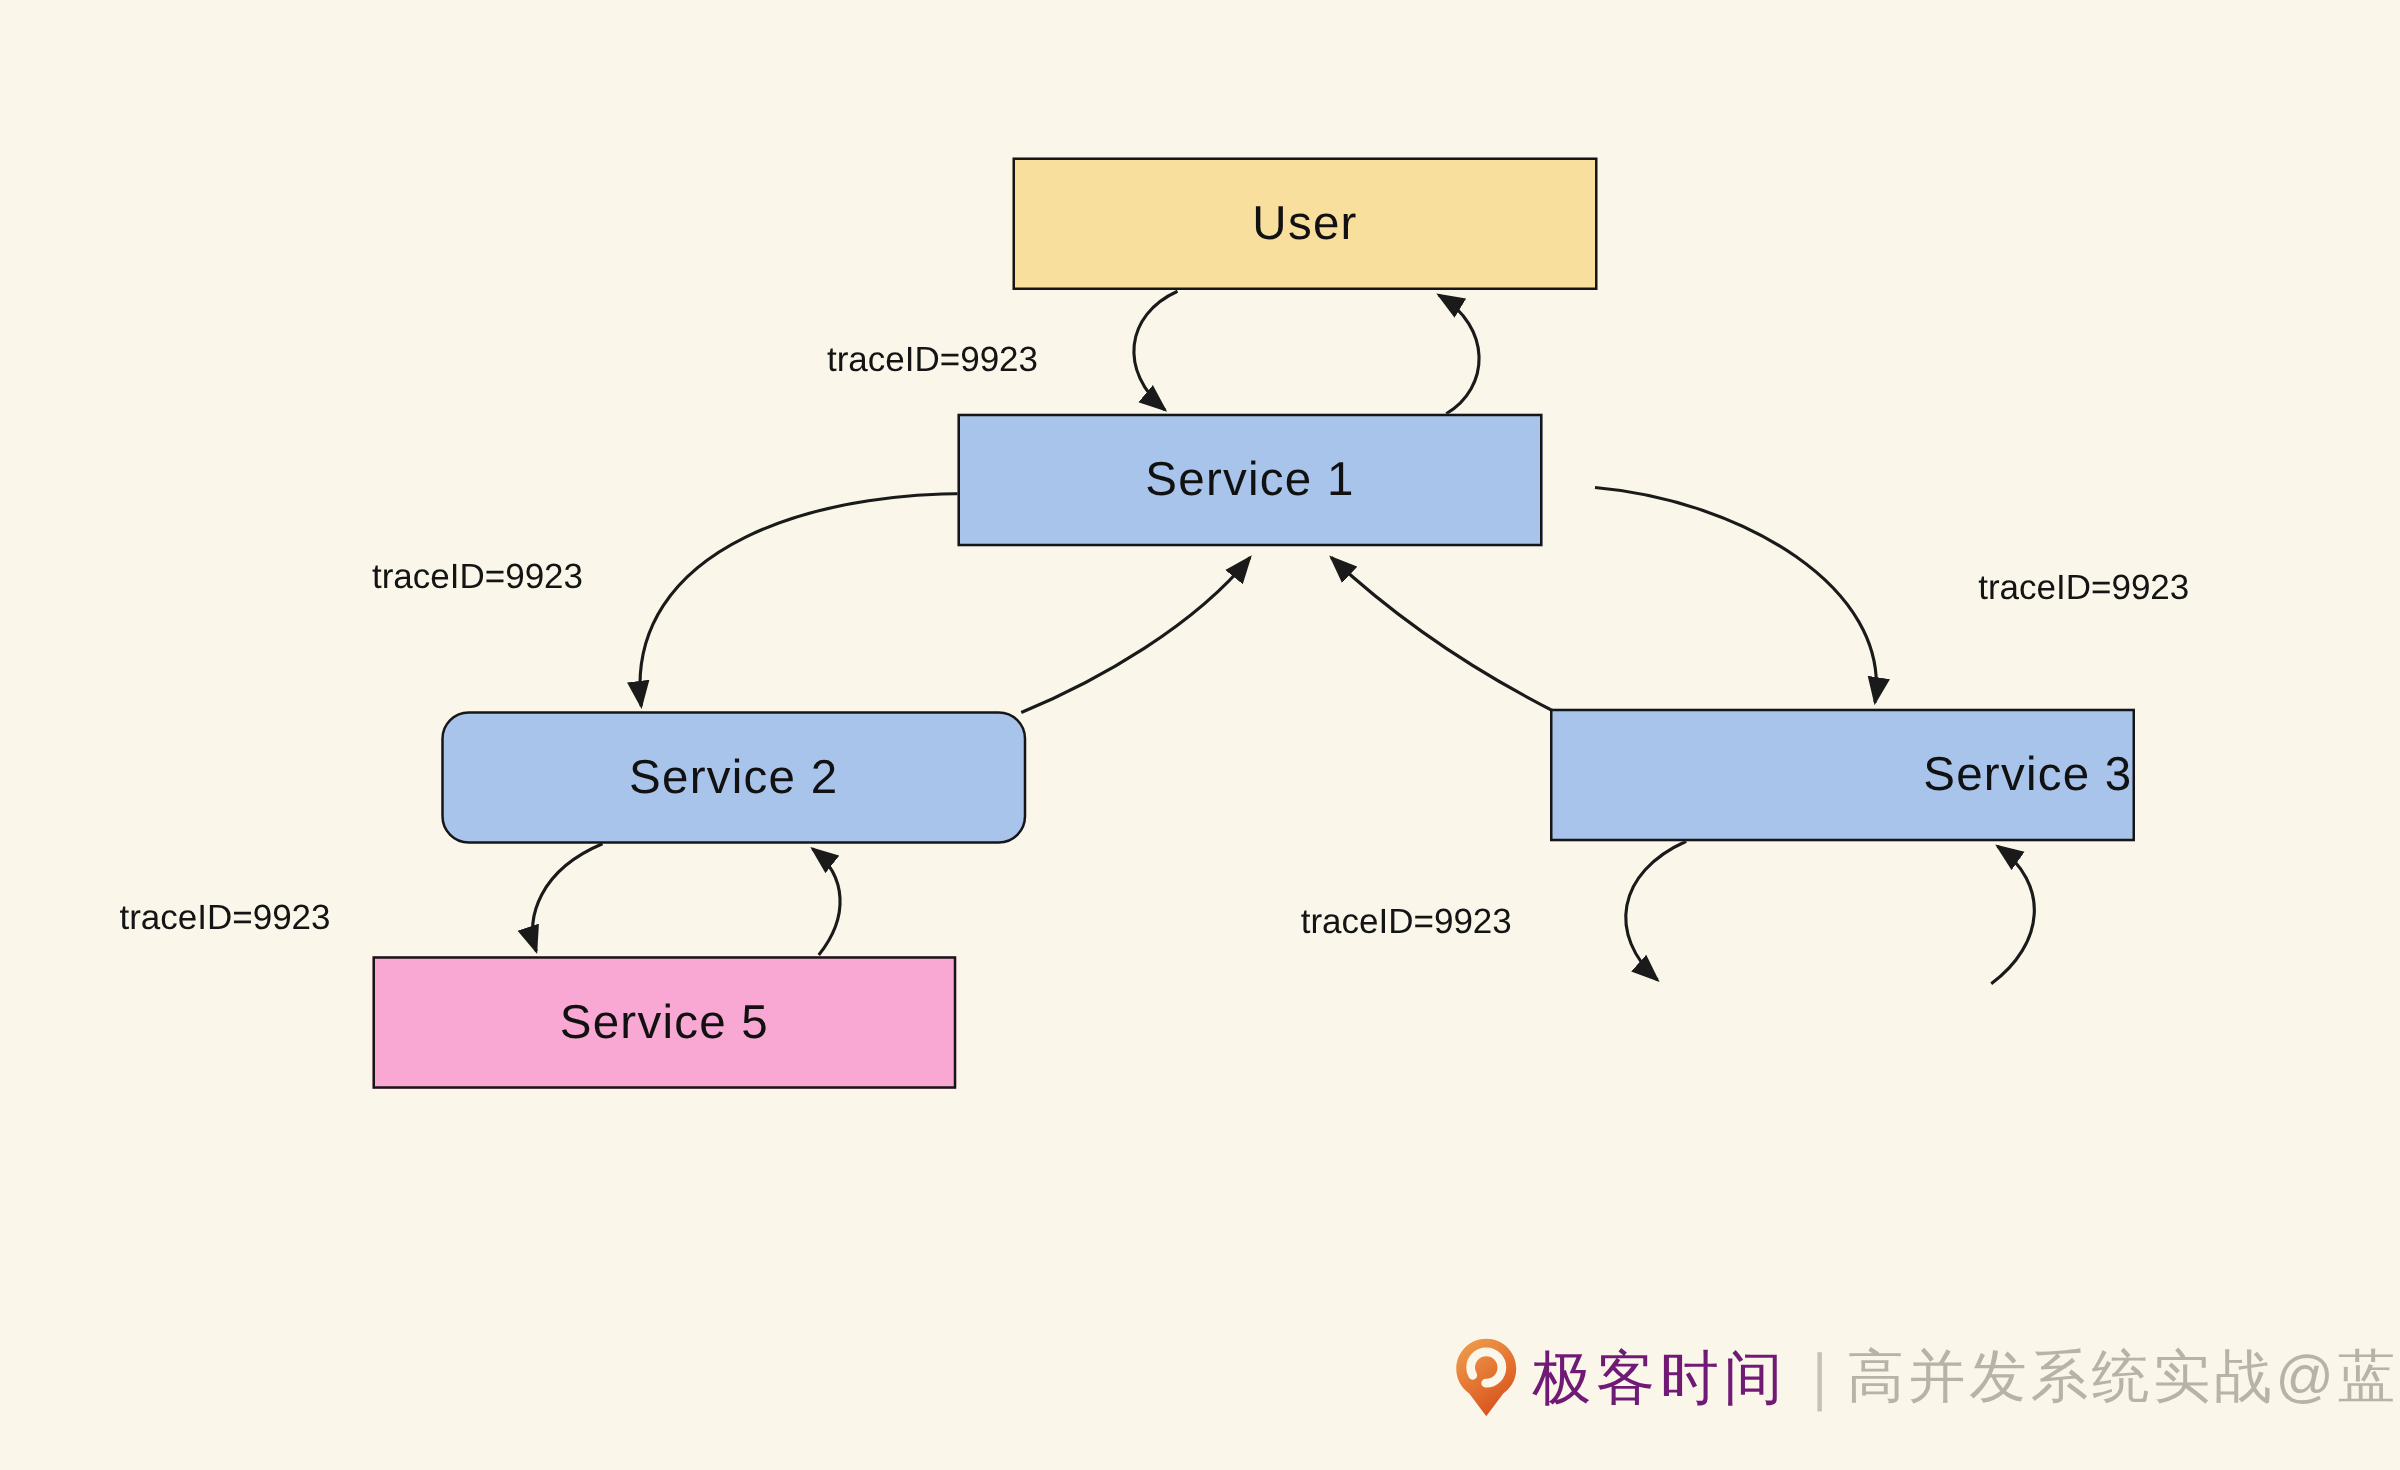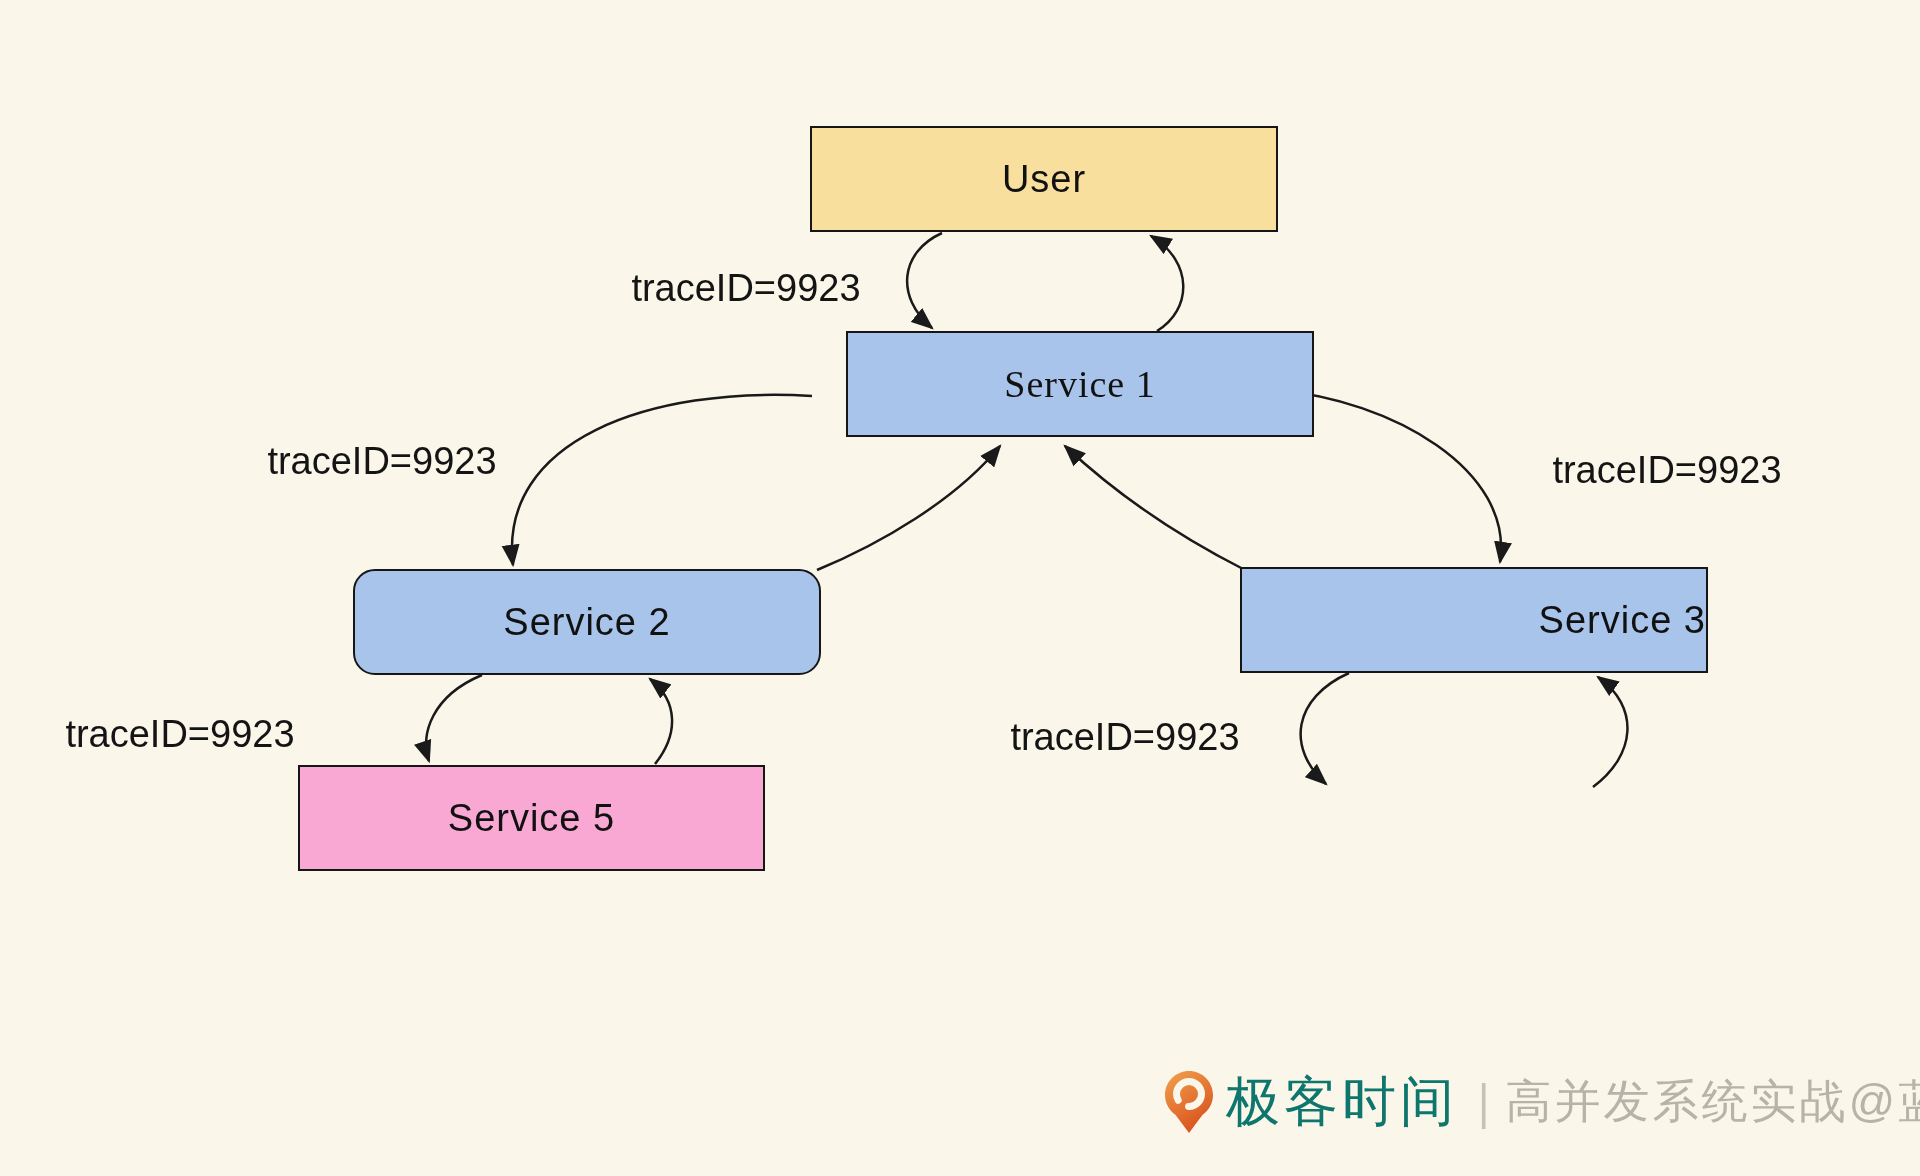--- a/index.html
+++ b/index.html
@@ -36,30 +36,30 @@
     border: 2px solid #161616;
     display: flex;
     align-items: center;
     justify-content: center;
     font-size: 38px;
     color: #111111;
     letter-spacing: 1px;
     background: #A8C4EA; 
   }
   #node-user      { left: 810px;  top: 126px; width: 468px; height: 106px; }
-  #node-service1  { left: 846px;  top: 331px; width: 468px; height: 106px; font-family: Liberation Serif, serif; }
+  #node-service1  { left: 766px;  top: 331px; width: 468px; height: 106px; }
   #node-service2  { left: 353px;  top: 569px; width: 468px; height: 106px; }
   #node-service3  { left: 1240px; top: 567px; width: 468px; height: 106px; justify-content: flex-end; }
   #node-service5  { left: 298px;  top: 765px; width: 467px; height: 106px; }
   #node-service4  { left: 1240px; top: 788px; width: 468px; height: 106px; }
 
   .trace-label {
     position: absolute;
     transform: translate(-50%, -50%);
-    font-size: 38px;
+    font-size: 28px;
     color: #141414;
     white-space: nowrap;
   }
   #trace-user-service1     { left: 746px;  top: 288px; }
   #trace-service1-service2 { left: 382px;  top: 461px; }
   #trace-service1-service3 { left: 1667px; top: 470px; }
   #trace-service2-service5 { left: 180px;  top: 734px; }
   #trace-service3-service4 { left: 1125px; top: 737px; }
 
   .footer {
@@ -70,23 +70,23 @@
     display: flex;
     align-items: center;
   }
   .footer .logo {
     width: 50px;
     height: 64px;
     flex: 0 0 auto;
   }
   .footer .brand {
     margin-left: 12px;
-    font-size: 54px;
+    font-size: 47px;
     font-weight: 500;
-    color: #0f766e;
+    color: #701a75;
     letter-spacing: 4px;
     white-space: nowrap;
   }
   .footer .vbar {
     margin: 0 16px 0 20px;
     font-size: 44px;
     color: #C6C2B6;
     transform: scaleY(1.15);
   }
   .footer .course {

